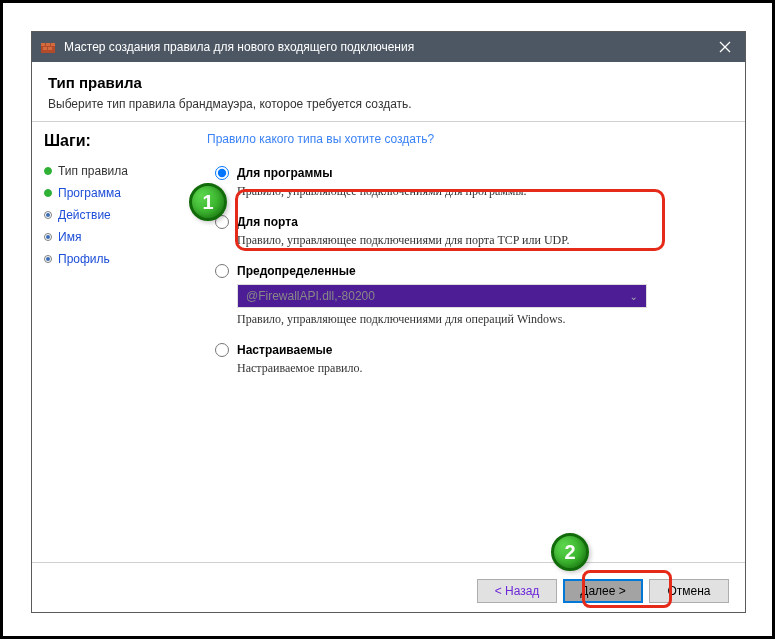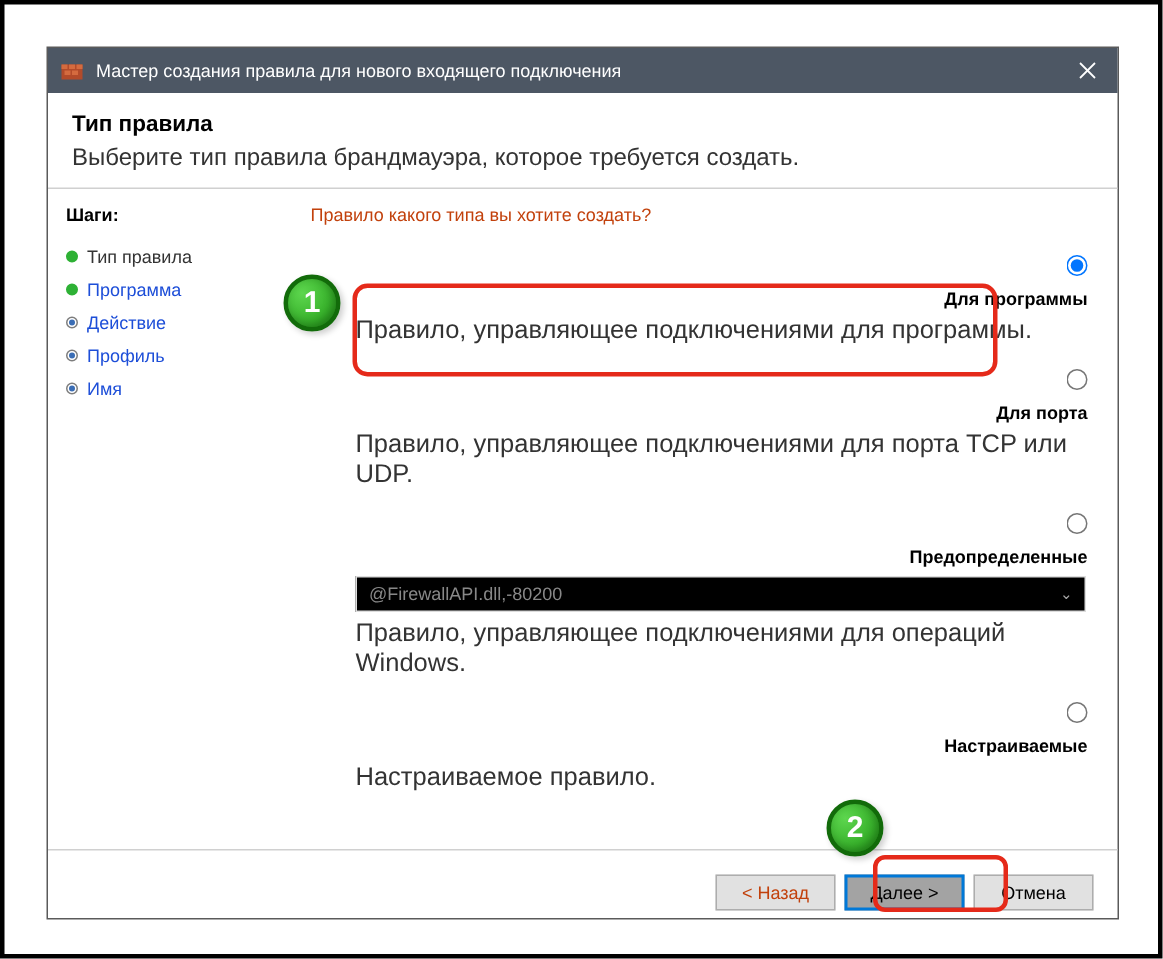--- a/index.html
+++ b/index.html
@@ -6,47 +6,47 @@
 body { background: #fff; width: 775px; height: 639px; overflow: hidden; }
 .outer-frame { width: 775px; height: 639px; border: 3px solid #000; background: #fff; position: relative; }
 .window { position: absolute; left: 28px; top: 28px; width: 715px; height: 582px; border: 1px solid #5a5a5a; background: #fff; }
 .titlebar { height: 30px; background: #4d5764; display: flex; align-items: center; padding: 4px 8px; color: #fff; font-size: 12px; }
 .titlebar-icon { width: 16px; height: 16px; margin-right: 8px; display: inline-block; }
 .titlebar-icon svg { width: 16px; height: 16px; }
 .titlebar-text { flex: 1; }
 .close-btn { width: 40px; height: 30px; display: flex; align-items: center; justify-content: center; cursor: pointer; color: #fff; font-size: 14px; margin-right: -8px; }
 .header-area { padding: 12px 16px 10px 16px; }
 .rule-title { font-size: 15px; font-weight: 600; color: #000; margin-bottom: 6px; }
-.rule-subtitle { font-size: 16px; color: #333; }
+.rule-subtitle { font-size: 12px; color: #333; }
 .divider { height: 1px; background: #d0d0d0; margin: 0; }
 .body-area { display: flex; height: 440px; }
 .steps-panel { width: 165px; padding: 10px 12px; }
-.steps-title { font-size: 12px; font-weight: bold; margin-bottom: 10px; }
+.steps-title { font-size: 16px; font-weight: bold; margin-bottom: 10px; }
 .step-item { display: flex; align-items: center; gap: 6px; padding: 4px 0; font-size: 12px; cursor: pointer; }
 .step-bullet { width: 8px; height: 8px; border-radius: 50%; flex-shrink: 0; }
 .step-bullet.active { background: #2eb135; border: 1px solid #2eb135; }
 .step-bullet.inactive { background: #fff; border: 1px solid #7d7d7d; position: relative; }
 .step-bullet.inactive::after { content: ''; position: absolute; width: 4px; height: 4px; background: #3a6db5; border-radius: 50%; top: 1px; left: 1px; }
 .step-text.current { color: #333; }
 .step-text.link { color: #1d4ed8; }
 .main-panel { flex: 1; padding: 10px 20px 10px 10px; }
-.prompt { font-size: 12px; color: #c2410c; margin-bottom: 20px; }
+.prompt { font-size: 12px; color: #3b82f6; margin-bottom: 20px; }
 .option-group { margin-left: 8px; }
 .option-row { margin-bottom: 16px; }
-.option-head { display: flex; align-items: flex-end; gap: 8px; flex-direction: column; }
+.option-head { display: flex; align-items: center; gap: 8px; }
 .option-head input[type=radio] { width: 14px; height: 14px; }
 .option-label { font-size: 12px; font-weight: bold; }
-.option-desc { font-size: 17px; color: #333; margin-left: 22px; margin-top: 4px; }
-.dropdown-box { margin-left: 22px; margin-top: 6px; height: 24px; background: #000000; border: 1px solid #ddd; display: flex; align-items: center; padding: 0 8px; font-size: 12px; color: #888; position: relative; width: 487px; }
+.option-desc { font-size: 12px; color: #333; margin-left: 22px; margin-top: 4px; font-family: Liberation Serif, serif; }
+.dropdown-box { margin-left: 22px; margin-top: 6px; height: 24px; background: #4c1d95; border: 1px solid #ddd; display: flex; align-items: center; padding: 0 8px; font-size: 12px; color: #888; position: relative; width: 410px; }
 .dropdown-chevron { position: absolute; right: 8px; color: #aaa; font-size: 10px; }
 .highlight-box-1 { position: absolute; border: 3px solid #e52a1a; border-radius: 10px; pointer-events: none; }
 .badge { position: absolute; width: 38px; height: 38px; border-radius: 50%; background: radial-gradient(circle at 30% 30%, #5dd64e, #1f9a14); border: 3px solid #126b0a; display: flex; align-items: center; justify-content: center; color: #fff; font-size: 20px; font-weight: bold; box-shadow: inset -2px -2px 6px rgba(0,0,0,0.25), 2px 2px 4px rgba(0,0,0,0.2); z-index: 10; }
 .footer-area { height: 56px; border-top: 1px solid #d0d0d0; display: flex; justify-content: flex-end; align-items: center; padding: 0 16px; gap: 6px; }
 .btn { height: 24px; min-width: 80px; padding: 0 12px; font-size: 12px; border: 1px solid #adadad; background: #e1e1e1; cursor: pointer; }
-.btn.disabled { color: #c2410c; cursor: not-allowed; }
+.btn.disabled { color: #6d28d9; cursor: not-allowed; }
 .btn.primary { border: 2px solid #0078d7; background: #a3a3a3; }
 .highlight-box-2 { position: absolute; border: 3px solid #e52a1a; border-radius: 8px; pointer-events: none; }
 </style>
 </head>
 <body>
 
 <div class="outer-frame">
   <div class="window">
 
     <div class="titlebar">
@@ -86,25 +86,25 @@
         <div class="step-item">
           <span class="step-bullet active"></span>
           <span class="step-text link">Программа</span>
         </div>
         <div class="step-item">
           <span class="step-bullet inactive"></span>
           <span class="step-text link">Действие</span>
         </div>
         <div class="step-item">
           <span class="step-bullet inactive"></span>
-          <span class="step-text link">Профиль</span>
+          <span class="step-text link">Имя</span>
         </div>
         <div class="step-item">
           <span class="step-bullet inactive"></span>
-          <span class="step-text link">Имя</span>
+          <span class="step-text link">Профиль</span>
         </div>
       </div>
 
       <div class="main-panel">
         <div class="prompt">Правило какого типа вы хотите создать?</div>
         <div class="option-group">
           <div class="option-row">
             <div class="option-head">
               <input type="radio" name="ruletype" checked="" style="">
               <span class="option-label">Для программы</span>

